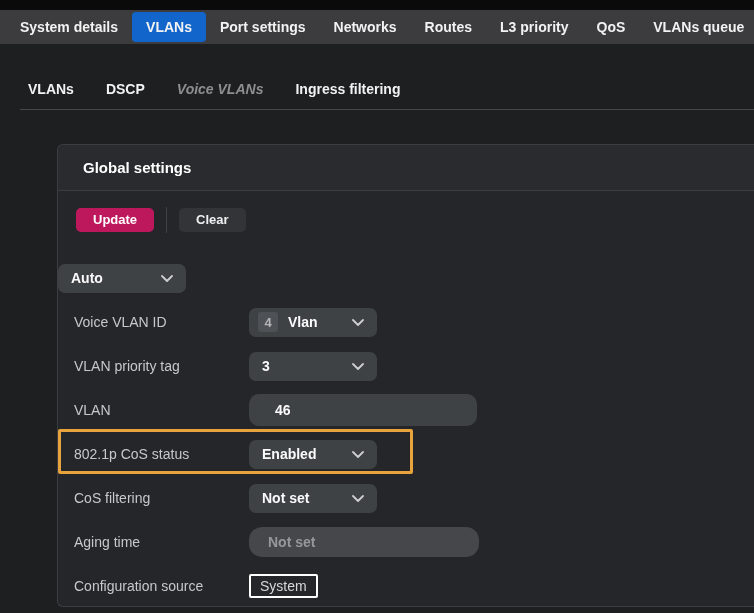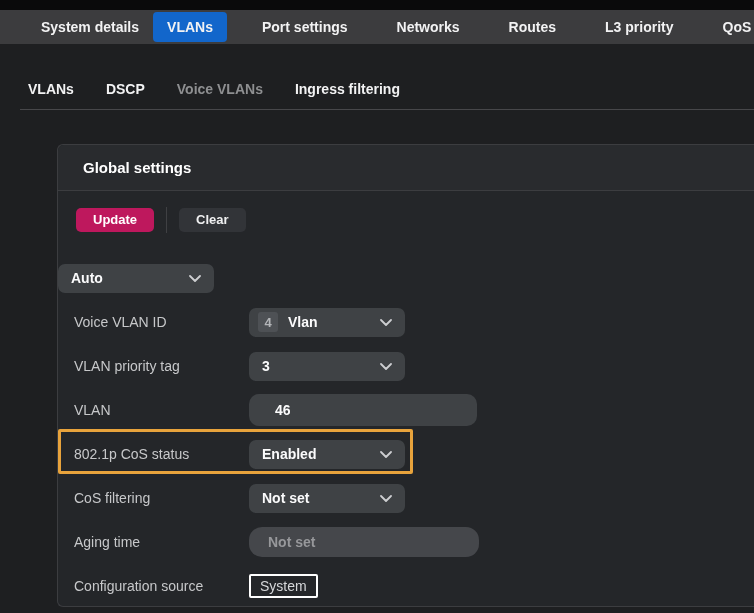--- a/index.html
+++ b/index.html
@@ -14,30 +14,30 @@
   
   .top-strip { position:absolute; top:0; left:0; right:0; height:10px; background:#0a0a0b; }
 
   .topnav {
     position:absolute; top:10px; left:0; right:0; height:34px;
     background:#3c3c3e; display:flex; align-items:center;
     padding-left:20px; gap:28px;
   }
   .topnav .item {
     font-size:14px; font-weight:600; color:#f2f2f3;
-    white-space:nowrap; cursor:pointer; line-height:14px;margin-left:21px;
+    white-space:nowrap; cursor:pointer; line-height:14px;
   }
   .topnav .item.active {
     background:#1266cb; padding:8px 14px; margin:0 -14px; border-radius:4px;
   }
 
   
   .subnav { position:absolute; top:81px; left:28px; display:flex; gap:32px; }
   .subnav .item { font-size:14px; font-weight:700; color:#f2f2f3; cursor:pointer; white-space:nowrap; }
-  .subnav .item.muted { color:#8e8f91; }
+  .subnav .item.muted { color:#8e8f91;font-style:italic; }
   .subnav-divider { position:absolute; top:109px; left:20px; right:0; height:1px; background:#47474a; }
 
   
   .panel {
     position:absolute; left:57px; top:144px; right:-2px; height:463px;
     background:#242629; border:1px solid #3c3d40; border-right:none;
     border-radius:6px 0 0 6px;
   }
   .panel-header {
     height:46px; background:#292b2e; border-bottom:1px solid #3c3d40;
@@ -56,21 +56,21 @@
   .btn.primary { background:#be185d; color:#ffffff; }
   .btn.secondary { background:#323438; color:#f0f0f1; }
   .btn-sep { width:1px; height:26px; background:#3f4043; }
 
   
   .form { position:absolute; top:65px; left:0; right:0; }
   .row { height:44px; display:flex; align-items:center; }
   .row .label { margin-left:16px; width:175px; font-size:14px; color:#c7c8ca; }
 
   .select {
-    width:156px; height:29px; background:#3f4245; border-radius:7px;
+    width:128px; height:29px; background:#3f4245; border-radius:7px;
     display:flex; align-items:center; padding:0 13px; cursor:pointer;
   }
   .select .val { font-size:14px; font-weight:700; color:#fbfbfc; flex:1; }
   .badge {
     width:20px; height:20px; background:#4e5155; border-radius:3px;
     color:#b3b5b8; font-size:13px; font-weight:700;
     display:flex; align-items:center; justify-content:center;
     margin:0 10px 0 -4px; flex:none;
   }
   .chev { flex:none; display:block; }

